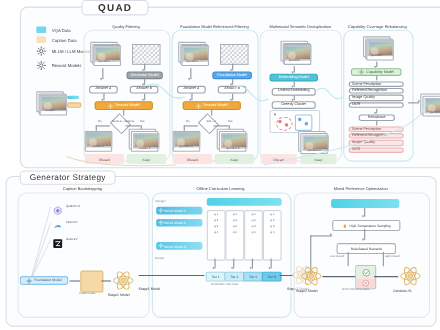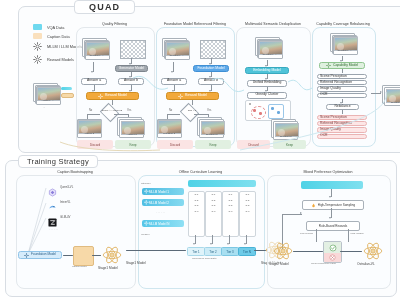--- a/index.html
+++ b/index.html
@@ -410,21 +410,21 @@
 
 <svg class="curvepath">
   <path d="M133 78 C 150 70, 150 95, 168 88" stroke="#bfe5ef" stroke-width="1" fill="none"></path>
   <path d="M212 80 C 228 72, 228 98, 244 90" stroke="#bfe5ef" stroke-width="1" fill="none"></path>
   <path d="M288 82 C 300 74, 300 96, 312 88" stroke="#bfe5ef" stroke-width="1" fill="none"></path>
   <path d="M386 92 C 392 120, 300 138, 240 150" stroke="#cfe8ef" stroke-width="1" fill="none"></path>
   <path d="M60 142 C 80 150, 120 152, 160 150" stroke="#e6d9b8" stroke-width="1" fill="none"></path>
 </svg>
 
 <div class="panel" id="bottom-panel">
-  <div class="panel-title" id="train-title">Training Strategy</div>
+  <div class="panel-title" id="train-title">Generator Strategy</div>
 
   <div class="stagecol" style="left:10px;top:14px;width:118px;height:112px;border-color:#e3e8ec;"></div>
   <div class="stage-head" style="left:10px;top:9px;width:118px;">Caption Bootstrapping</div>
 
   <div style="position:absolute;left:42px;top:22px;">
     <span style="position:absolute;left:0;top:0;width:9px;height:9px;">
       <svg viewBox="0 0 20 20" width="9" height="9">
           <polygon points="10,2 17,6 17,14 10,18 3,14 3,6" fill="#e6e2fb" stroke="#8a7ddb" stroke-width="1.2"></polygon>
           <path d="M6 10 L10 6 L14 10 L10 14 Z" fill="#8a7ddb"></path>
         </svg>

